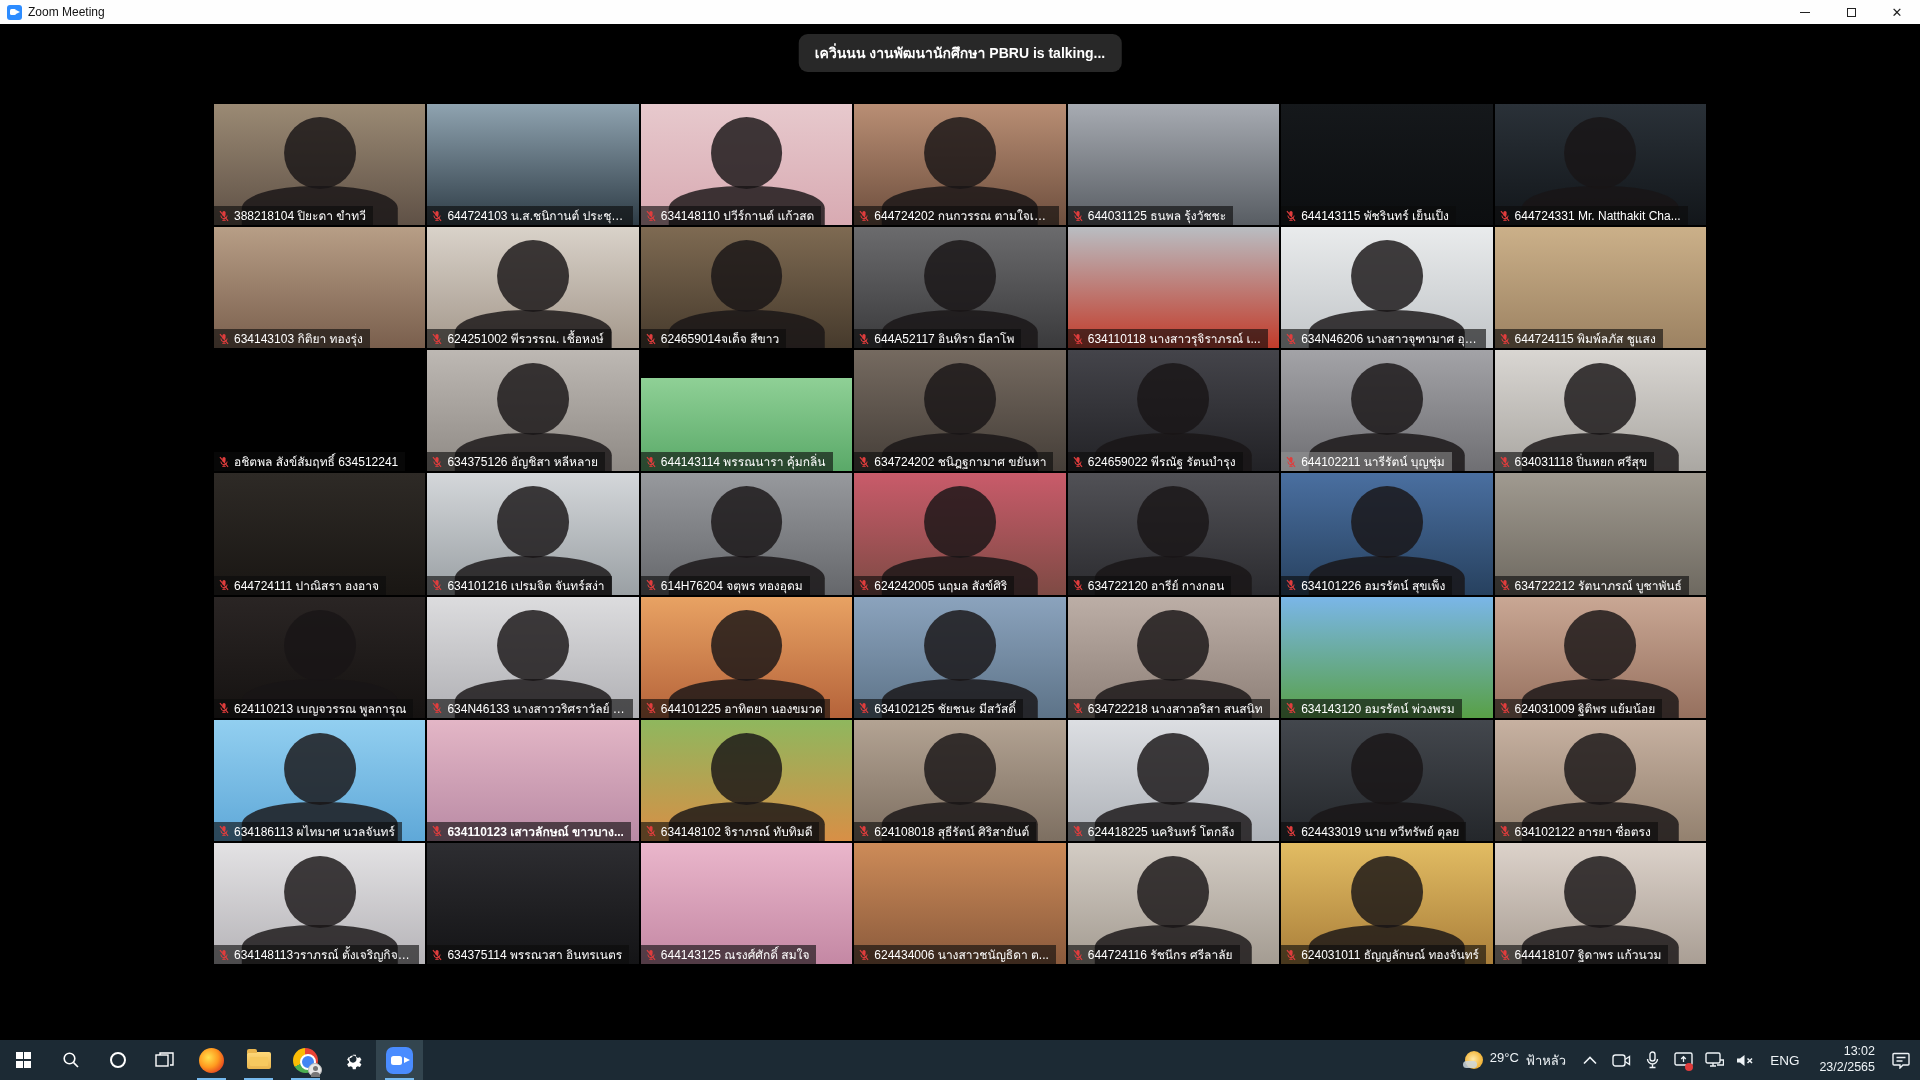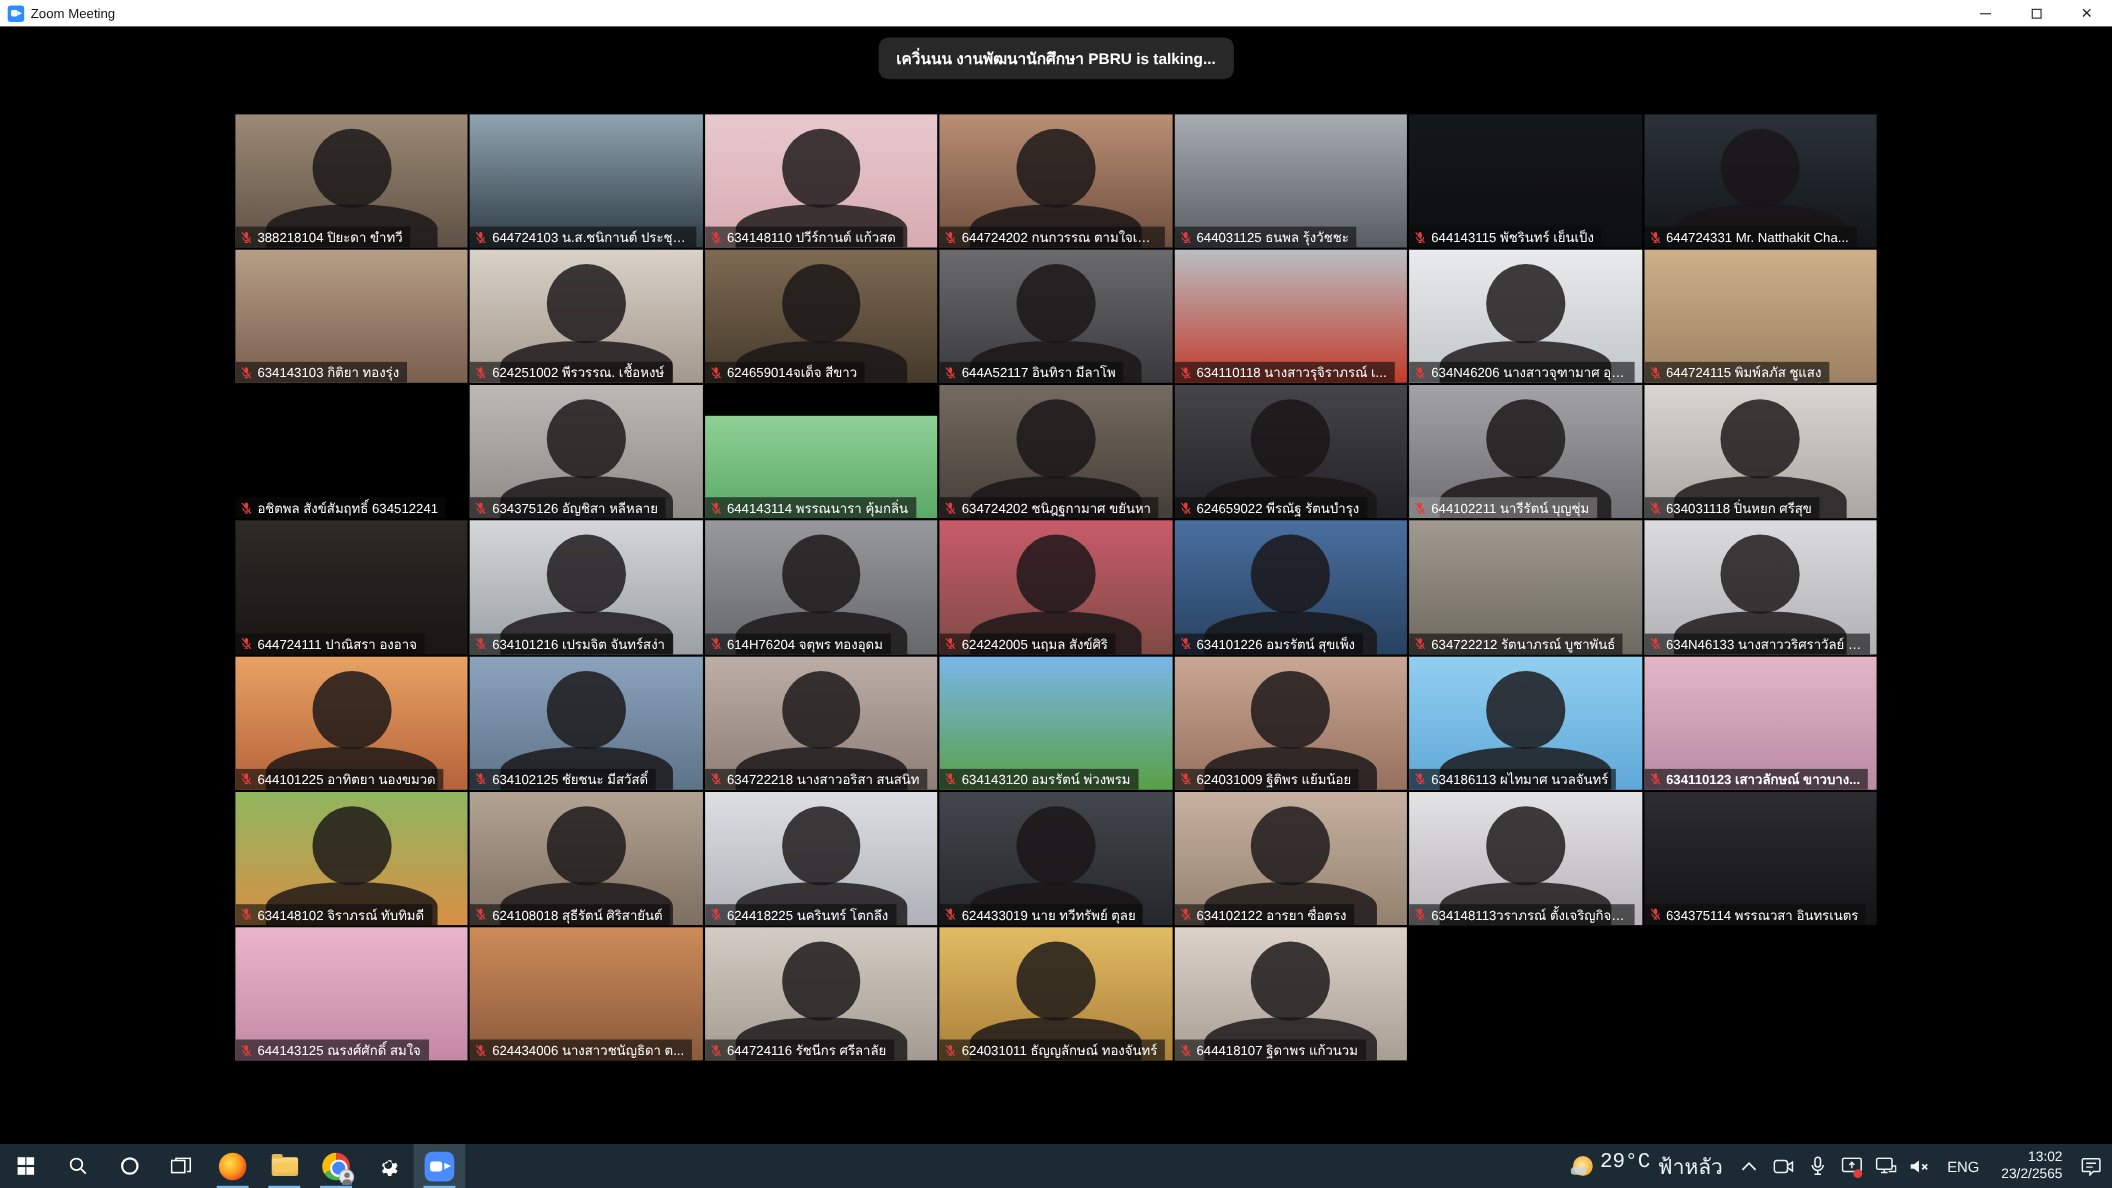--- a/index.html
+++ b/index.html
@@ -76,21 +76,21 @@
     background:#fff; border-radius:2.5px; }
   .zoom-glyph::after { content:""; position:absolute; right:3.5px; top:10px;
     border-left:6px solid #fff; border-top:3.5px solid transparent; border-bottom:3.5px solid transparent; }
 
   .tray { margin-left:auto; display:flex; align-items:center; gap:9px; padding-right:8px; color:#eef3f6; }
   .weather { display:flex; align-items:center; gap:7px; padding:0 4px; }
   .sun-glyph { width:18px; height:18px; border-radius:50%;
     background:radial-gradient(circle at 45% 45%, #ffe9a8, #f4b942 60%, #d99a2b); position:relative; }
   .sun-glyph::after { content:""; position:absolute; left:-2px; bottom:1px; width:14px; height:7px;
     border-radius:4px; background:rgba(205,215,222,.85); }
-  .weather-text { font-size:19px; display:flex; gap:7px;font-family:Liberation Mono, monospace; }
+  .weather-text { font-size:13px; display:flex; gap:7px; }
   .tray-ico { display:flex; align-items:center; justify-content:center; width:22px; height:40px; position:relative; }
   .tray-ico svg { display:block; }
   .red-dot { position:absolute; right:1px; bottom:9px; width:8px; height:8px; border-radius:50%; background:#e03c3c; }
   .lang { font-size:13.5px; padding:0 5px; }
   .clock { text-align:right; font-size:12.5px; line-height:1.25; padding:0 6px; }
 </style>
 </head>
 <body>
 
 <div class="titlebar">
@@ -419,20 +419,34 @@
         </div>
         <div class="nlabel">
           <svg width="12" height="12" viewBox="0 0 16 16">
             <rect x="5.9" y="1.2" width="4.2" height="7.2" rx="2.1" fill="#e03d3d"></rect>
             <path d="M3.8 7.4a4.2 4.2 0 0 0 8.4 0M8 11.6v2M5.7 13.8h4.6" fill="none" stroke="#e03d3d" stroke-width="1.3"></path>
             <path d="M2.6 1.6 13.4 14.4" stroke="#e03d3d" stroke-width="1.5"></path>
           </svg>
           <span>624242005 นฤมล สังข์ศิริ</span>
         </div>
       </div>
+      <div class="tile" style="background: linear-gradient(rgb(81, 81, 86), rgb(43, 43, 47));">
+        <div class="sil">
+          <i class="head"></i>
+          <i class="torso"></i>
+        </div>
+        <div class="nlabel">
+          <svg width="12" height="12" viewBox="0 0 16 16">
+            <rect x="5.9" y="1.2" width="4.2" height="7.2" rx="2.1" fill="#e03d3d"></rect>
+            <path d="M3.8 7.4a4.2 4.2 0 0 0 8.4 0M8 11.6v2M5.7 13.8h4.6" fill="none" stroke="#e03d3d" stroke-width="1.3"></path>
+            <path d="M2.6 1.6 13.4 14.4" stroke="#e03d3d" stroke-width="1.5"></path>
+          </svg>
+          <span>634722120 อารีย์ กางกอน</span>
+        </div>
+      </div>
       <div class="tile" style="background: linear-gradient(rgb(74, 111, 160), rgb(39, 65, 95));">
         <div class="sil">
           <i class="head"></i>
           <i class="torso"></i>
         </div>
         <div class="nlabel">
           <svg width="12" height="12" viewBox="0 0 16 16">
             <rect x="5.9" y="1.2" width="4.2" height="7.2" rx="2.1" fill="#e03d3d"></rect>
             <path d="M3.8 7.4a4.2 4.2 0 0 0 8.4 0M8 11.6v2M5.7 13.8h4.6" fill="none" stroke="#e03d3d" stroke-width="1.3"></path>
             <path d="M2.6 1.6 13.4 14.4" stroke="#e03d3d" stroke-width="1.5"></path>
@@ -441,20 +455,34 @@
         </div>
       </div>
       <div class="tile" style="background: linear-gradient(rgb(160, 154, 144), rgb(110, 105, 96));">
         <div class="nlabel">
           <svg width="12" height="12" viewBox="0 0 16 16">
             <rect x="5.9" y="1.2" width="4.2" height="7.2" rx="2.1" fill="#e03d3d"></rect>
             <path d="M3.8 7.4a4.2 4.2 0 0 0 8.4 0M8 11.6v2M5.7 13.8h4.6" fill="none" stroke="#e03d3d" stroke-width="1.3"></path>
             <path d="M2.6 1.6 13.4 14.4" stroke="#e03d3d" stroke-width="1.5"></path>
           </svg>
           <span>634722212 รัตนาภรณ์ บูชาพันธ์</span>
+        </div>
+      </div>
+      <div class="tile" style="background: linear-gradient(rgb(42, 37, 36), rgb(21, 18, 17));">
+        <div class="sil">
+          <i class="head"></i>
+          <i class="torso"></i>
+        </div>
+        <div class="nlabel">
+          <svg width="12" height="12" viewBox="0 0 16 16">
+            <rect x="5.9" y="1.2" width="4.2" height="7.2" rx="2.1" fill="#e03d3d"></rect>
+            <path d="M3.8 7.4a4.2 4.2 0 0 0 8.4 0M8 11.6v2M5.7 13.8h4.6" fill="none" stroke="#e03d3d" stroke-width="1.3"></path>
+            <path d="M2.6 1.6 13.4 14.4" stroke="#e03d3d" stroke-width="1.5"></path>
+          </svg>
+          <span>624110213 เบญจวรรณ พูลการุณ</span>
         </div>
       </div>
       <div class="tile" style="background: linear-gradient(rgb(220, 220, 222), rgb(176, 176, 180));">
         <div class="sil">
           <i class="head"></i>
           <i class="torso"></i>
         </div>
         <div class="nlabel">
           <svg width="12" height="12" viewBox="0 0 16 16">
             <rect x="5.9" y="1.2" width="4.2" height="7.2" rx="2.1" fill="#e03d3d"></rect>

